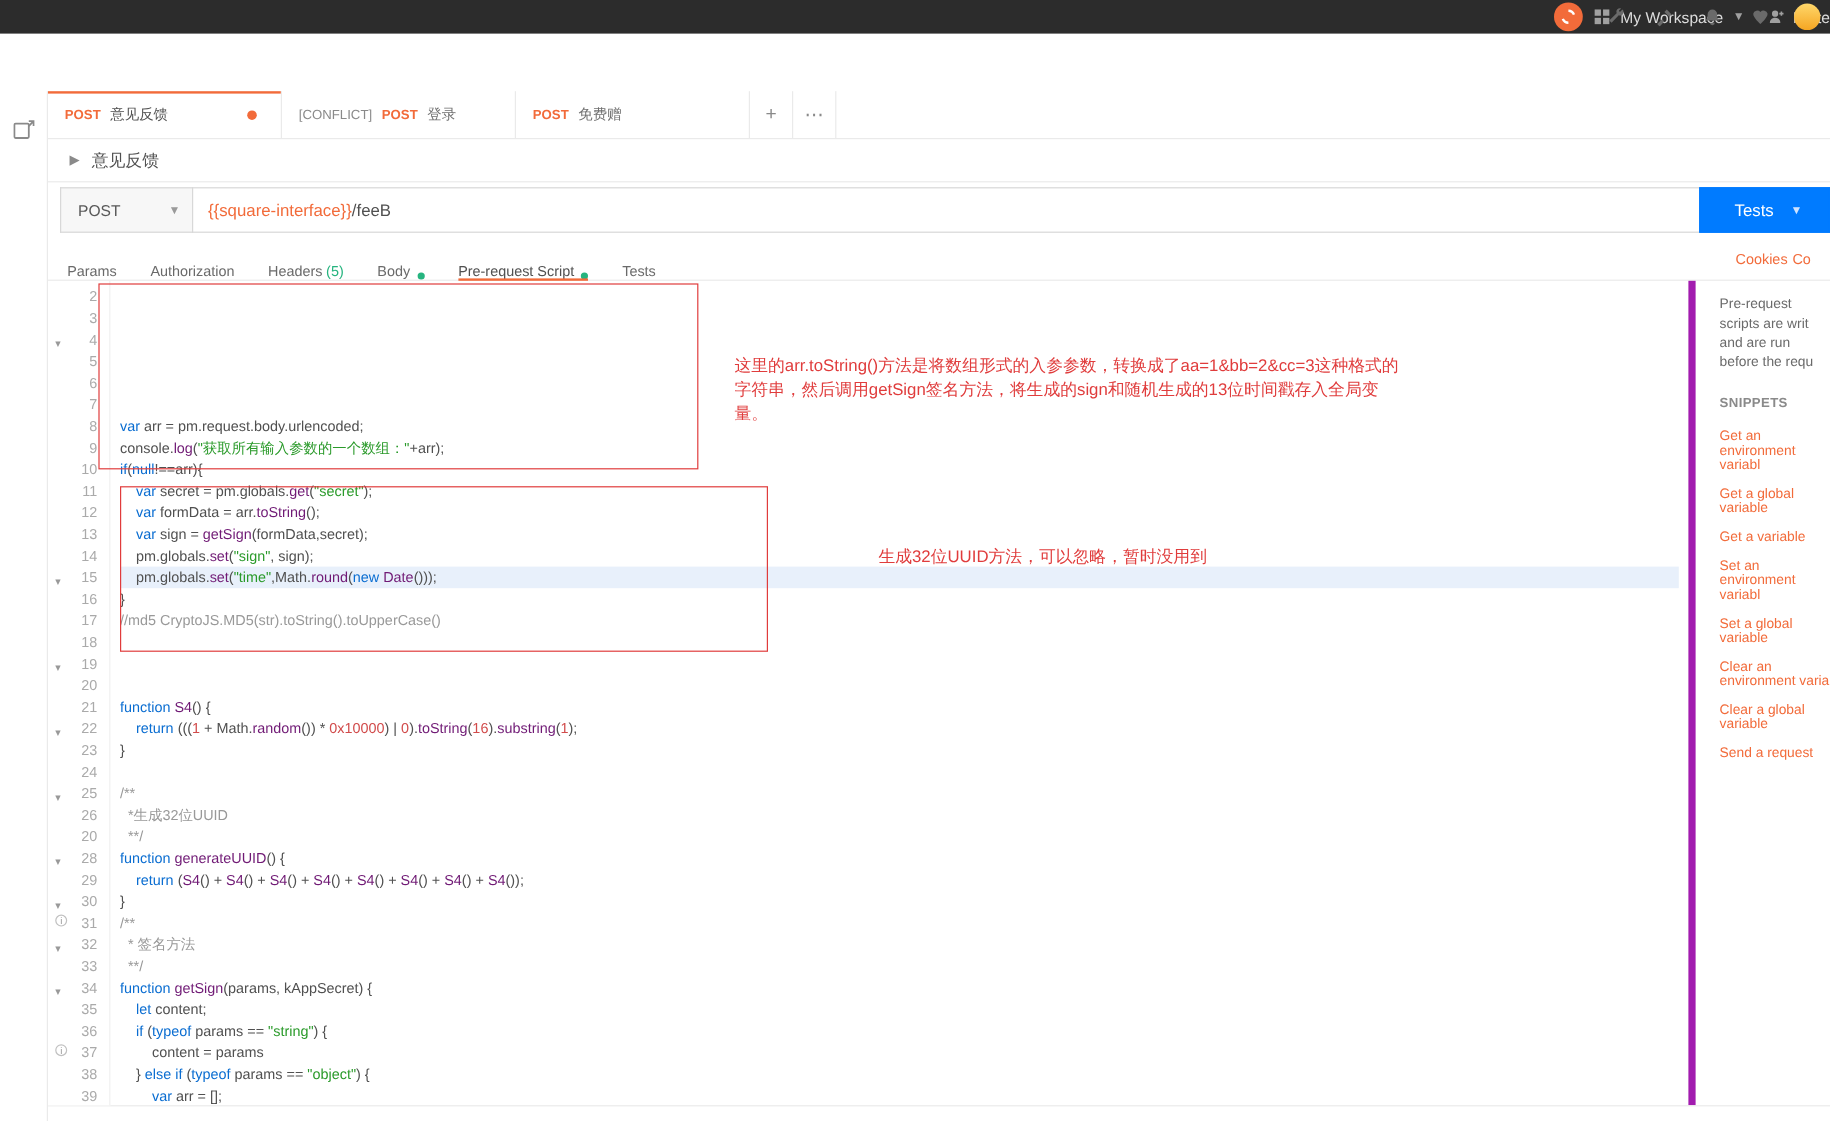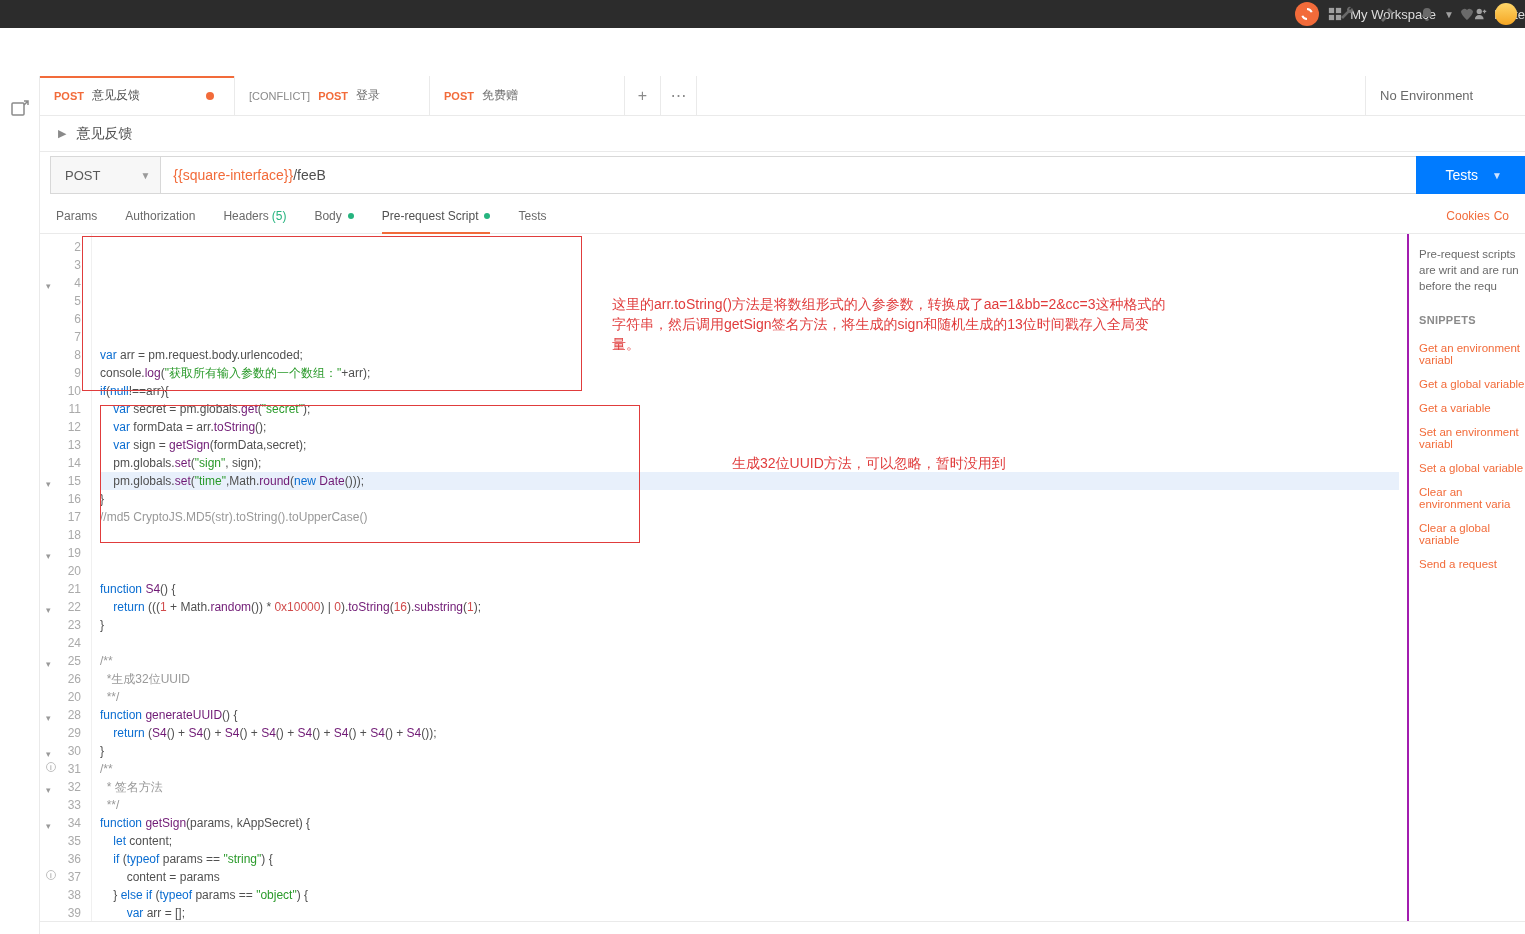--- a/index.html
+++ b/index.html
@@ -41,21 +41,21 @@
 
 .req-row { display:flex; align-items:center; height:46px; padding:8px 0 8px 10px; gap:0; }
 .method-sel { display:flex; align-items:center; height:38px; border:1px solid #d8d8d8; background:#f7f7f7; padding:0 10px 0 14px; font-size:13px; color:#585858; border-right:none; cursor:pointer; }
 .method-sel .dd { margin-left:40px; color:#9a9a9a; font-size:10px; }
 .url-input { flex:1; height:38px; border:1px solid #d8d8d8; border-right:none; padding:0 12px; font-size:14px; color:#505050; display:flex; align-items:center; min-width:0; }
 .url-input .var { color:#f26b3a; }
 .send-btn { height:38px; background:#007bff; color:#fff; display:flex; align-items:center; padding:0 22px 0 28px; font-size:14px; cursor:pointer; border:1px solid #007bff; gap:14px;}
 .send-btn .dd { font-size:10px; color:#cfe3ff; }
 
 .subtabs { display:flex; align-items:center; height:36px; padding:0 16px; border-bottom:1px solid #eaeaea; gap:28px; }
-.subtab { font-size:12px; color:#6a6a6a; cursor:pointer; height:100%; display:flex; align-items:center; position:relative;}
+.subtab { font-size:12px; color:#6a6a6a; cursor:pointer; height:100%; display:flex; align-items:flex-end; position:relative;}
 .subtab .cnt { color:#26b47f; margin-left:3px; }
 .subtab .dot { width:6px; height:6px; border-radius:50%; background:#26b47f; margin-left:6px; display:inline-block;}
 .subtab.active { color:#505050; }
 .subtab.active::after { content:""; position:absolute; left:0; right:0; bottom:-1px; height:2px; background:#f26b3a; }
 .subtabs-right { margin-left:auto; display:flex; gap:4px; }
 .subtabs-right .link { color:#f26b3a; font-size:12px; cursor:pointer; }
 
 .editor-wrap { flex:1; display:flex; min-height:0; }
 .editor-pane { flex:1; position:relative; overflow:auto; display:flex; min-width:0;}
 .gutter { width:52px; min-width:52px; text-align:right; padding:4px 10px 4px 0; font-family:Menlo,Consolas,monospace; font-size:12px; color:#aaa; background:#fff; user-select:none; line-height:18px; border-right:1px solid #f0f0f0;}
@@ -69,21 +69,21 @@
 .str { color:#2a9a2a; }
 .cmt { color:#999; }
 .num { color:#d14b4b; }
 .fn { color:#701a75; }
 .box-red1 { position:absolute; border:1.5px solid #e03c3c; left:-10px; top:2px; width:500px; height:155px; pointer-events:none; z-index:5;}
 .box-red2 { position:absolute; border:1.5px solid #e03c3c; left:8px; top:171px; width:540px; height:138px; pointer-events:none; z-index:5;}
 .annot { position:absolute; color:#e03c3c; font-size:14px; font-family:-apple-system,Arial,sans-serif; line-height:20px; white-space:normal; width:560px;}
 .annot1 { left:520px; top:60px; }
 .annot2 { left:640px; top:219px; }
 
-.right-panel { width:118px; min-width:118px; border-left:2px solid #a21caf; padding:12px 0 12px 10px; font-size:11.5px; overflow:hidden;}
+.right-panel { width:118px; min-width:118px; border-left:6px solid #a21caf; padding:12px 0 12px 20px; font-size:11.5px; overflow:hidden;}
 .right-panel .desc { color:#6a6a6a; line-height:16px; margin-bottom:20px;}
 .right-panel .hdr { color:#8a8a8a; font-weight:600; letter-spacing:.3px; margin-bottom:10px; font-size:11px;}
 .right-panel .snip { color:#f26b3a; padding:6px 0; cursor:pointer; display:block;}
 
 .response-bar { border-top:1px solid #eaeaea; padding:22px 18px; color:#c2410c; font-size:14px; }
 </style>
 </head>
 <body>
 
 <div class="titlebar">
@@ -164,23 +164,20 @@
           <span class="tab-method">POST</span>
           <span>登录</span>
         </div>
         <div class="tab">
           <span class="tab-method">POST</span>
           <span>免费赠</span>
         </div>
       <div class="tabs-actions">
         <div class="btn">+</div>
         <div class="btn">⋯</div>
-      </div>
-      <div class="env-select">
-        <span>No Environment</span>
       </div>
     </div>
 
     <div class="breadcrumb">
       <span class="arrow">▶</span>
       <span>意见反馈</span>
     </div>
 
     <div class="req-row">
       <div class="method-sel">

